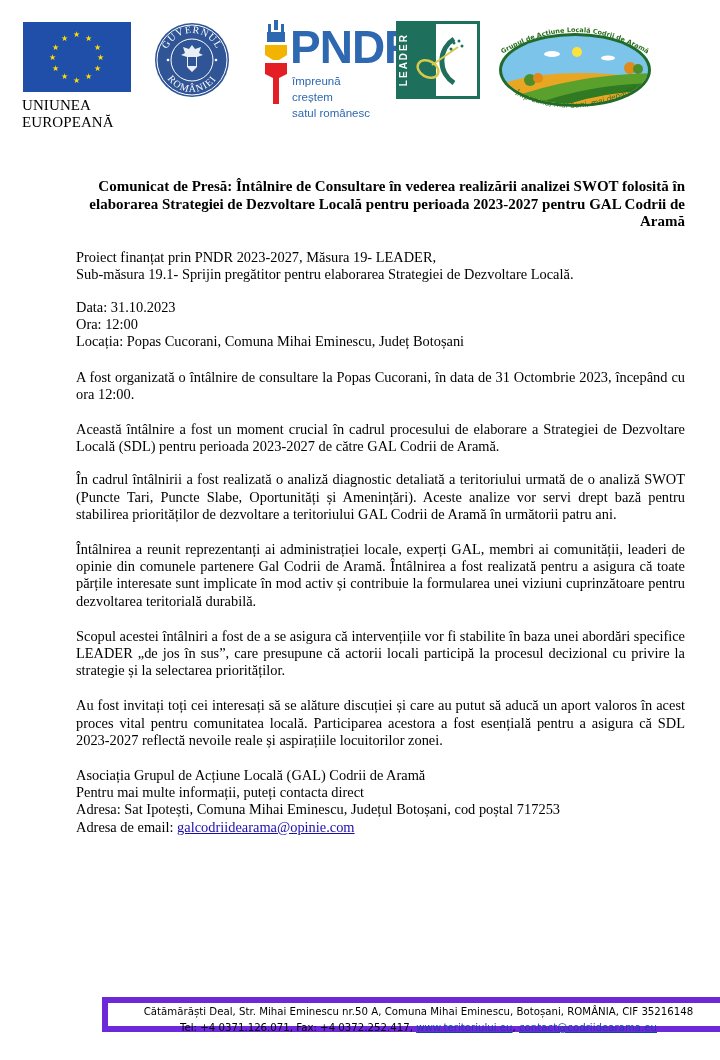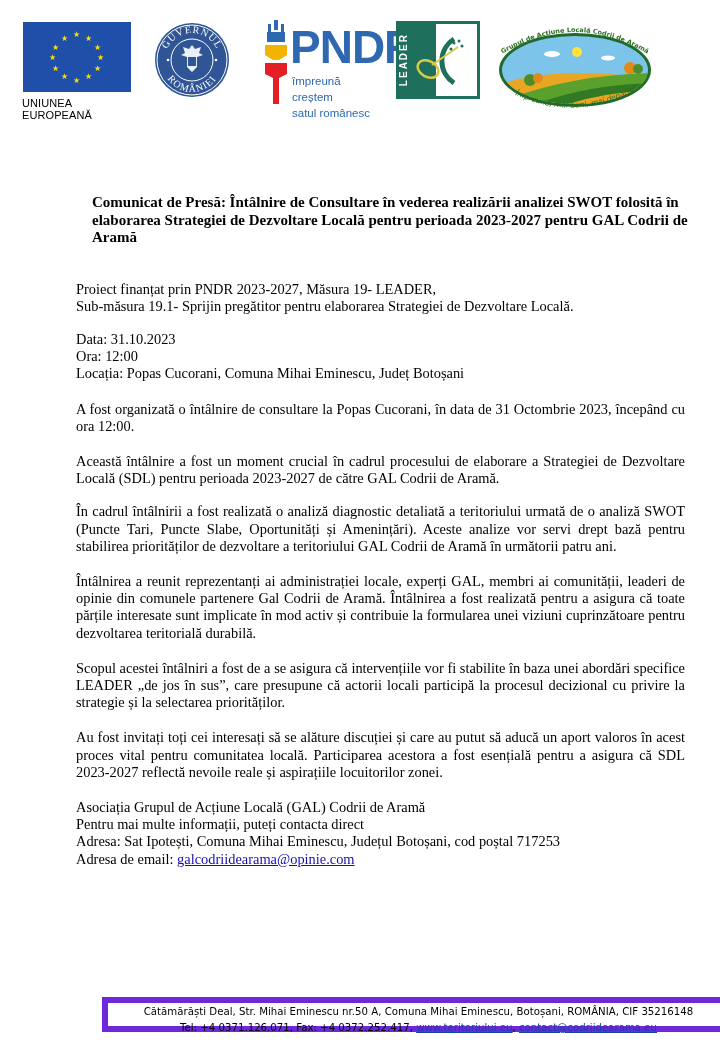--- a/index.html
+++ b/index.html
@@ -2,32 +2,32 @@
 <html><head>
 <meta charset="utf-8">
 <style>
   html, body { margin: 0; padding: 0; background: #ffffff; }
   body { width: 720px; height: 1060px; position: relative; overflow: hidden; color: #000; }
   .logos { position: absolute; top: 0; left: 0; width: 720px; height: 120px; }
   .logo { position: absolute; }
   .eu { left: 22px; top: 22px; width: 110px; height: 95px; }
   .eu-flag { width: 108px; height: 70px; background: #1f4fa8; position: relative; margin-left: 1px; }
   .eu-flag .star { position: absolute; color: #ffdd00; font-size: 8px; line-height: 8px; font-family: "DejaVu Sans", sans-serif; }
-  .eu-label { font-family: Liberation Sans, sans-serif; font-size: 11px; margin-top: 5px; letter-spacing: 0.1px; }
+  .eu-label { font-family: Liberation Serif, serif; font-size: 15px; margin-top: 5px; letter-spacing: 0.1px; }
   .gov { left: 153px; top: 21px; width: 78px; height: 78px; }
   .afir { left: 262px; top: 20px; width: 120px; height: 86px; }
   .afir-title { position: absolute; left: 28px; top: 2px; font-family: "Liberation Sans", sans-serif; font-weight: bold; font-size: 46px; color: #2e68b0; letter-spacing: -1px; line-height: 50px; }
   .afir-sub { position: absolute; left: 30px; top: 53px; font-family: "Liberation Sans", sans-serif; font-size: 11.5px; color: #2e68b0; line-height: 16px; }
   .leader { left: 396px; top: 21px; width: 84px; height: 78px; background: #1e6f5c; }
   .leader-inner { position: absolute; left: 40px; top: 3px; width: 41px; height: 72px; background: #fff; }
   .leader-text { position: absolute; left: 2px; top: 12px; writing-mode: vertical-rl; transform: rotate(180deg); font-family: "Liberation Sans", sans-serif; font-weight: bold; color: #fff; font-size: 10px; letter-spacing: 2px; }
   .gal { left: 490px; top: 18px; width: 170px; height: 100px; }
 
   .content { position: absolute; left: 76px; top: 178px; width: 609px; font-family: "Liberation Serif", serif; font-size: 14.4px; line-height: 17.2px; }
-  .title { text-align: left; font-weight: bold; font-size: 15px; line-height: 17.5px; margin: 16px; width: 609px; }
+  .title { text-align: right; font-weight: bold; font-size: 15px; line-height: 17.5px; margin: 0; width: 609px; }
   .p { margin: 0; }
   .justify { text-align: justify; }
   .gap-s { height: 16px; }
   .gap-m { height: 18px; }
   a.link { color: #1a0dab; text-decoration: underline; }
 
   .footer { position: absolute; left: 102px; top: 997px; width: 633px; height: 35px; border: 6px solid #6d28d9; font-family: "DejaVu Sans", sans-serif; font-size: 10.2px; line-height: 16px; text-align: center; box-sizing: border-box; padding-top: 1px; white-space: nowrap; }
   .footer a { color: #1a3ea8; text-decoration: underline; }
 </style>
 </head>

